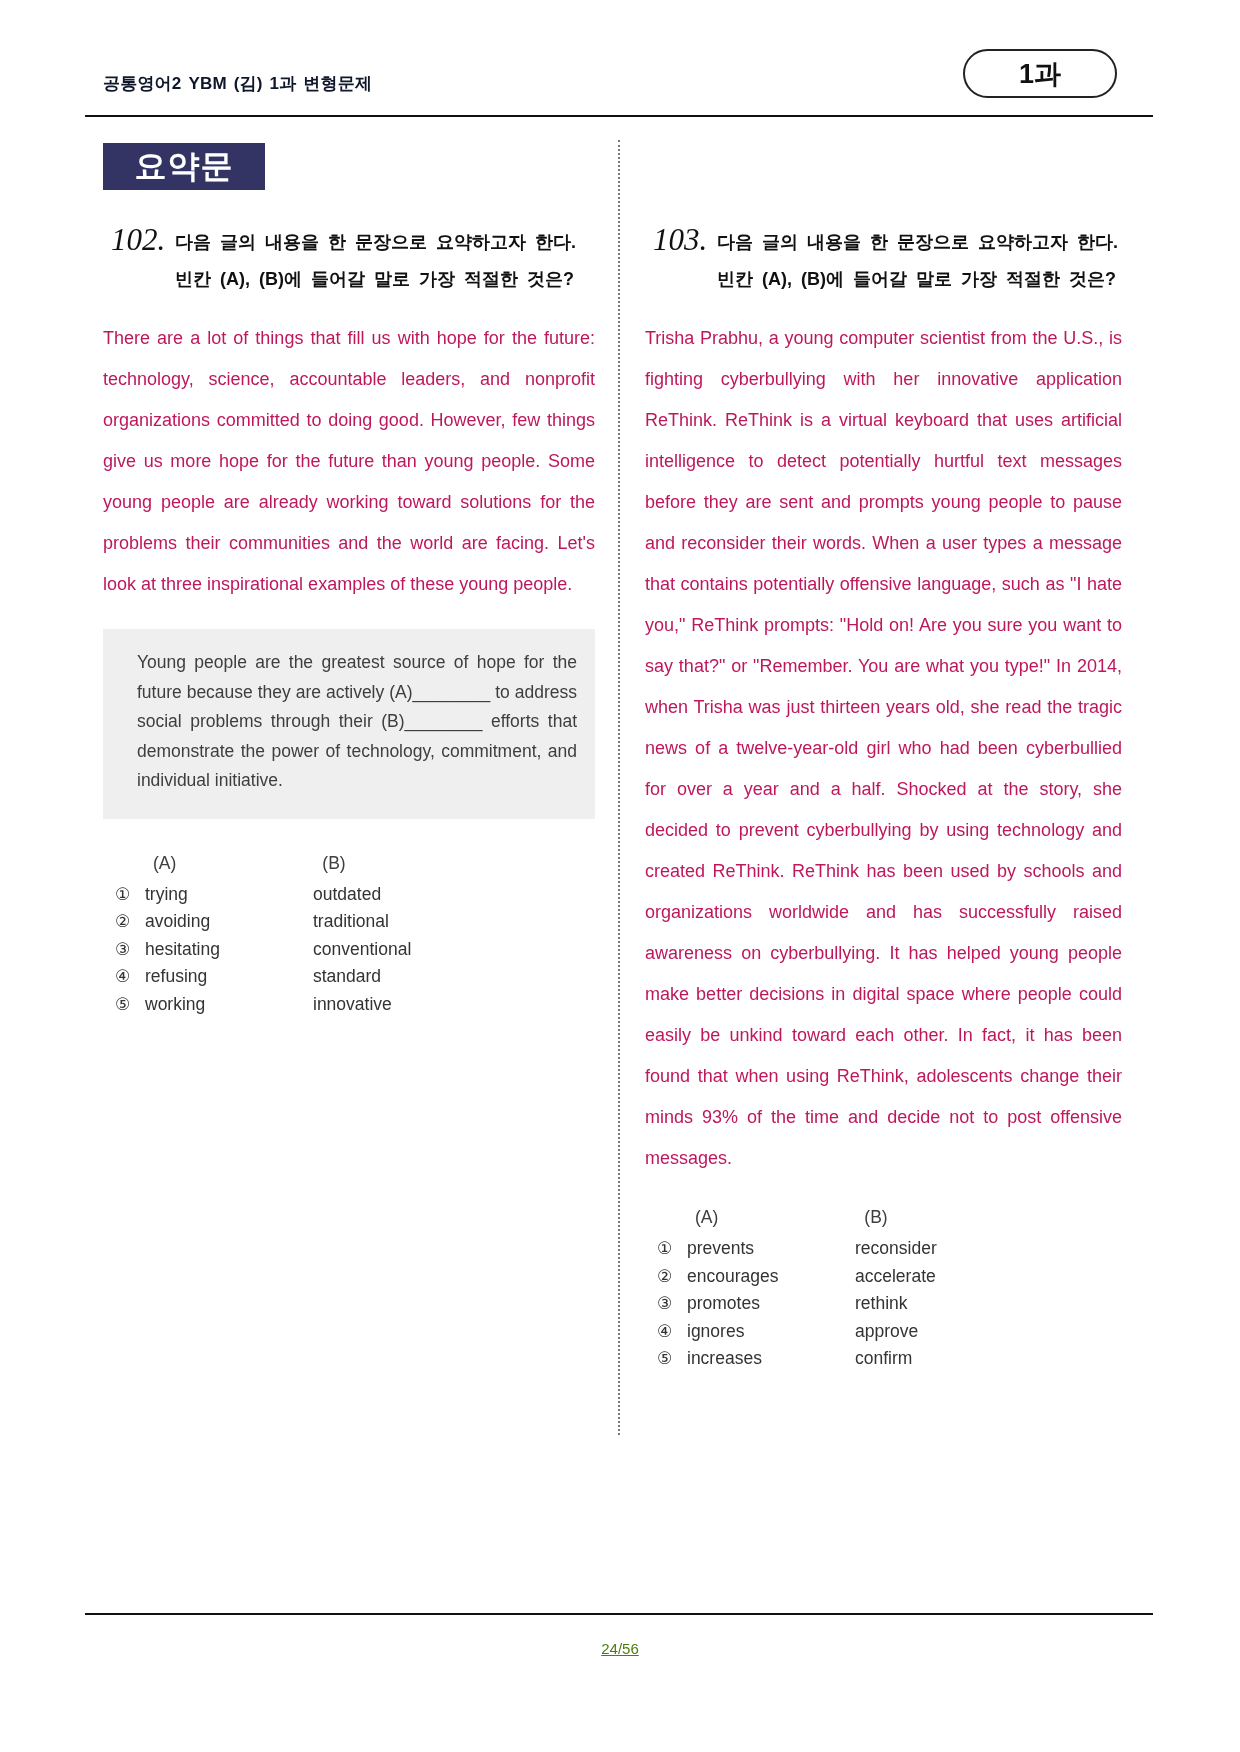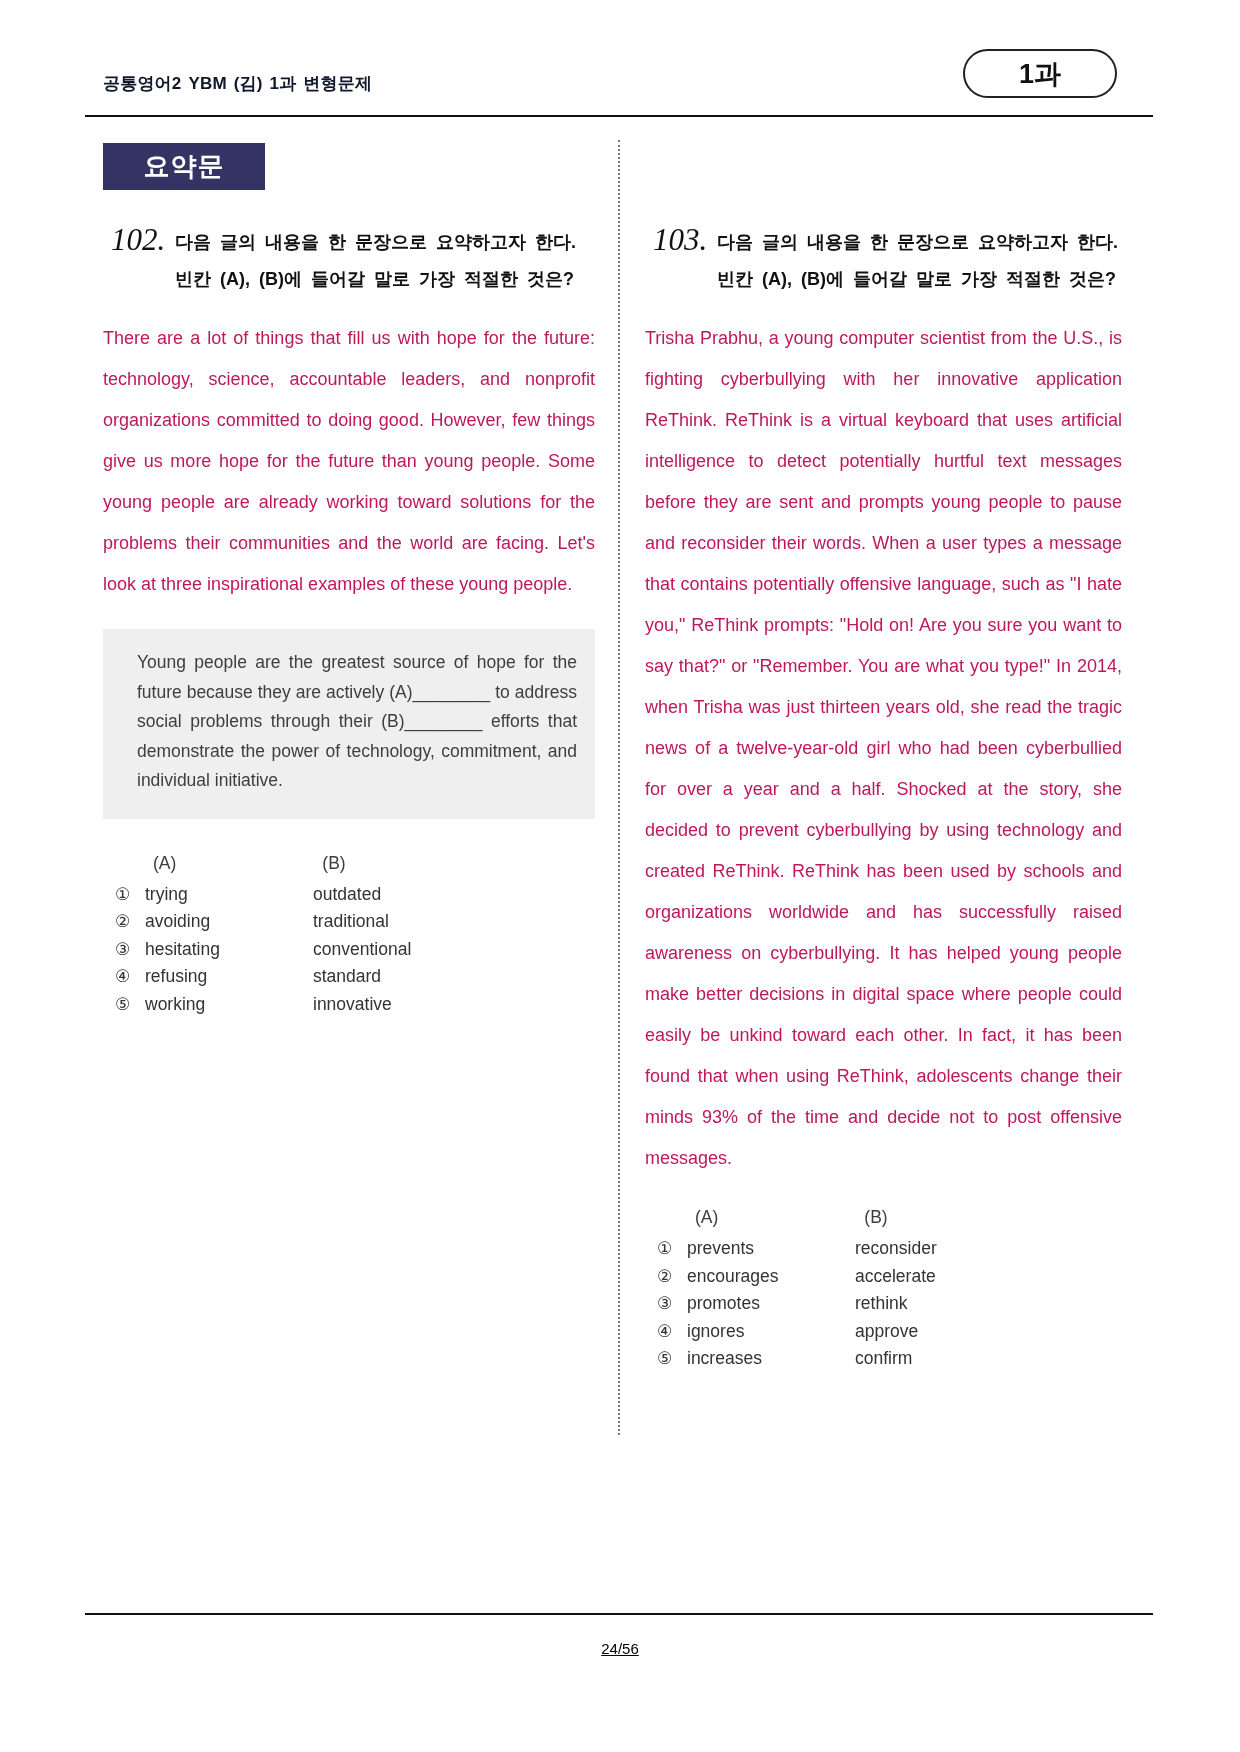--- a/index.html
+++ b/index.html
@@ -31,21 +31,21 @@
     font-size:27px; font-weight:bold; color:#111;
     background:#fff; box-sizing:border-box;
   }
 
   
   .section-label {
     position:absolute; left:103px; top:143px;
     width:162px; height:47px;
     background:#333364; color:#ffffff;
     display:flex; align-items:center; justify-content:center;
-    font-size:26px; font-weight:bold; letter-spacing:1px;
+    font-size:32px; font-weight:bold; letter-spacing:1px;
   }
 
   
   .col-divider {
     position:absolute; left:618px; top:140px; height:1295px;
     border-left:2px dotted #777;
   }
 
   
   .col { position:absolute; top:222px; }
@@ -88,21 +88,21 @@
   .opt-a { width:168px; flex:0 0 168px; }
   .opt-b { }
 
   
   .footer-rule {
     position:absolute; left:85px; top:1613px;
     width:1068px; height:2px; background:#111;
   }
   .page-number {
     position:absolute; left:0; top:1640px; width:1240px;
-    text-align:center; font-size:15px; color:#000000;text-decoration:underline;
+    text-align:center; font-size:15px; color:#4d7c0f;text-decoration:underline;
   }
 </style>
 </head>
 <body>
 
 <div class="page">
 
   <div class="header-title">공통영어2 YBM (김) 1과 변형문제</div>
   <div class="chapter-badge">1과</div>
   <div class="header-rule"></div>

